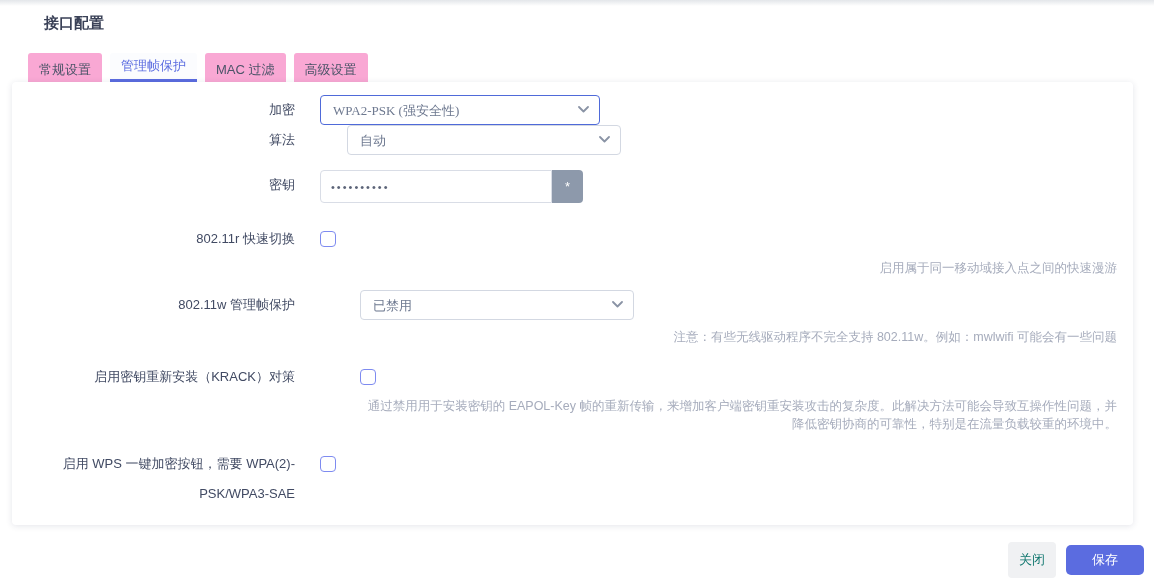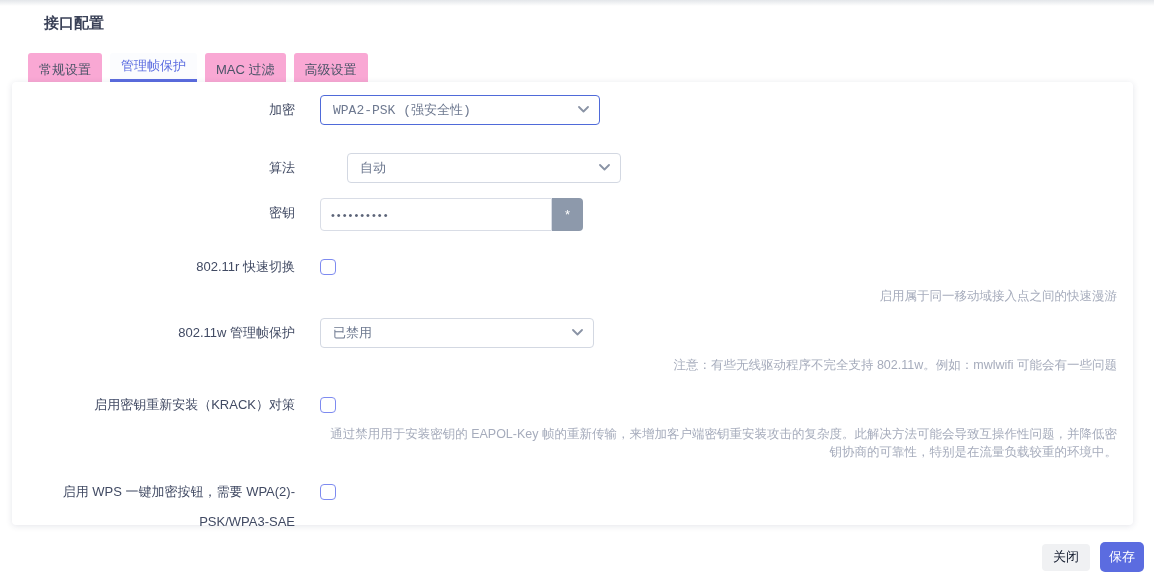--- a/index.html
+++ b/index.html
@@ -41,35 +41,35 @@
     box-shadow: 0 1px 6px rgba(45,55,90,0.13);
     padding: 13px 16px 0 0;
   }
   .row { display: flex; align-items: flex-start; }
   .row .label {
     width: 283px; flex: none;
     text-align: right; font-size: 13px; color: #414a63;
     line-height: 30px;
   }
   .row .control { margin-left: 25px; flex: 1; max-width: 805px; }
-  .mb12 { margin-bottom: 28px; }
+  .mb12 { margin-bottom: 0; }
   .mb15 { margin-bottom: 15px; gap: 27px; }
   .mb21 { margin-bottom: 21px; }
   .mb13 { margin-bottom: 13px; }
-  .mb16 { margin-bottom: 16px; }
+  .mb16 { margin-bottom: 16px; gap: 40px; }
   .select-wrap { position: relative; display: block; }
   .w280 { width: 280px; }
   .w228 { width: 274px; }
   .sel {
     appearance: none; -webkit-appearance: none; -moz-appearance: none;
     width: 100%; height: 30px;
     border: 1px solid #d3d8e2; border-radius: 4px;
     background: #fff; color: #6e7990;
     font-size: 13px; padding: 0 28px 0 12px;
-    font-family: Liberation Mono, monospace;
+    font-family: Liberation Serif, serif;
     outline: none; cursor: pointer;
   }
   .select-wrap.focused .sel { border: 1.5px solid #4f6ad9; }
   .chev {
     position: absolute; right: 11px; top: 11px;
     pointer-events: none; line-height: 0;
   }
   .key-group { display: flex; width: 263px; }
   .key-input {
     flex: 1; height: 33px; min-width: 0;
@@ -95,27 +95,27 @@
     font-size: 12.5px; color: #a6acbc; line-height: 18px;
     margin-top: 5px;
     text-align: right;
   }
   .desc.note { margin-top: 8px; }
   .footer {
     position: absolute; top: 542px; right: 10px;
     display: flex; gap: 10px; align-items: center;
   }
   .btn-close {
-    height: 27px; padding: 0 11px;
+    height: 36px; padding: 0 11px;
     background: #f0f1f3; border: none; border-radius: 4px;
-    color: #0f172a; font-size: 13px; cursor: pointer;
+    color: #0f766e; font-size: 13px; cursor: pointer;
     font-family: "Liberation Sans", "DejaVu Sans", sans-serif;
   }
   .btn-save {
-    height: 30px; padding: 0 9px;
+    height: 30px; padding: 0 26px;
     background: #5b6ce0; border: none; border-radius: 5px;
     color: #ffffff; font-size: 13px; cursor: pointer;
     font-family: "Liberation Sans", "DejaVu Sans", sans-serif;
   }
 </style>
 </head>
 <body>
 
 <div class="top-fade"></div>
 

